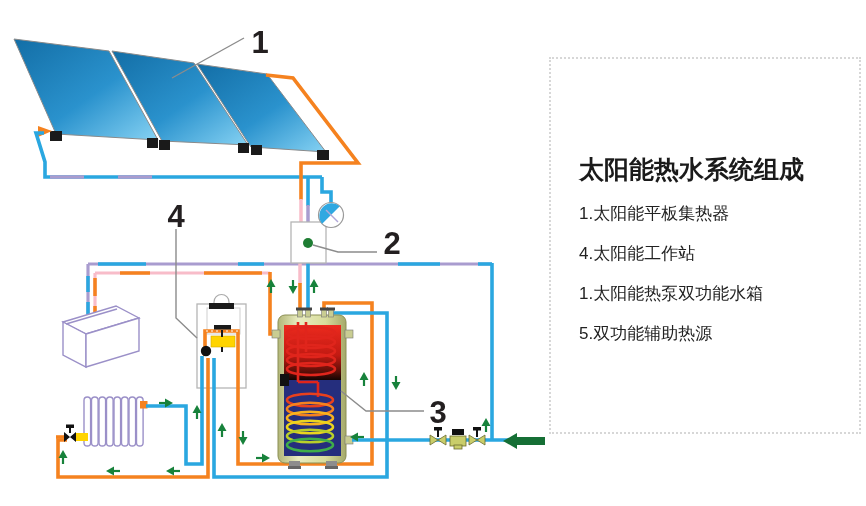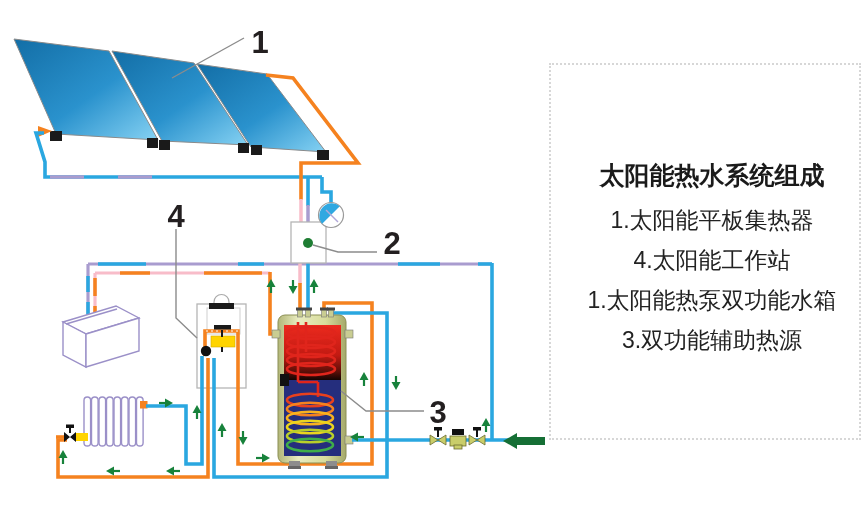--- a/index.html
+++ b/index.html
@@ -21,25 +21,25 @@
   .lite{stroke:#cfcfcf;stroke-width:1;fill:none;}
   .lav-outline{stroke:#9b90c8;stroke-width:1.4;fill:#ffffff;}
   .leader{stroke:#8c8c8c;stroke-width:1.4;fill:none;}
   .callout{font-family:"Liberation Sans",sans-serif;font-size:31px;font-weight:bold;
            fill:#231f20;text-anchor:middle;}
   .arrow-stem{stroke:#17823B;stroke-width:2.2;}
   .arrow-head{fill:#17823B;}
   .valve-body{fill:#c9cd6a;stroke:#6b6b2f;stroke-width:.8;}
 
   
-  .legend{position:absolute;left:549px;top:63px;width:312px;height:377px;
+  .legend{position:absolute;left:549px;top:57px;width:312px;height:377px;
           border:2px dotted #d7d7d7;background:#ffffff;box-sizing:border-box;
-          padding:93px 14px 0 28px;text-align:center;}
+          padding:93px 14px 0 28px;}
   .legend-title{font-size:25px;font-weight:bold;color:#1a1a1a;line-height:34px;margin-bottom:8px;}
-  .legend-item{font-size:23px;color:#222222;line-height:40px;white-space:nowrap;}
+  .legend-item{font-size:17px;color:#222222;line-height:40px;white-space:nowrap;}
 </style>
 </head>
 <body>
 
 <div id="stage">
 <svg width="866" height="506" viewBox="0 0 866 506">
   <defs>
     <linearGradient id="panelGrad" x1="0" y1="0" x2="1" y2="1">
       <stop offset="0" stop-color="#136ea6"></stop>
       <stop offset="0.55" stop-color="#2a92cd"></stop>
@@ -285,15 +285,15 @@
   <text class="callout" x="392" y="254">2</text>
   <text class="callout" x="438" y="423">3</text>
   <text class="callout" x="176" y="227">4</text>
 </svg>
 
 <div class="legend">
   <div class="legend-title">太阳能热水系统组成</div>
   <div class="legend-item">1.太阳能平板集热器</div>
   <div class="legend-item">4.太阳能工作站</div>
   <div class="legend-item">1.太阳能热泵双功能水箱</div>
-  <div class="legend-item">3.双功能辅助热源</div>
+  <div class="legend-item">5.双功能辅助热源</div>
 </div>
 </div>
 
 </body></html>

